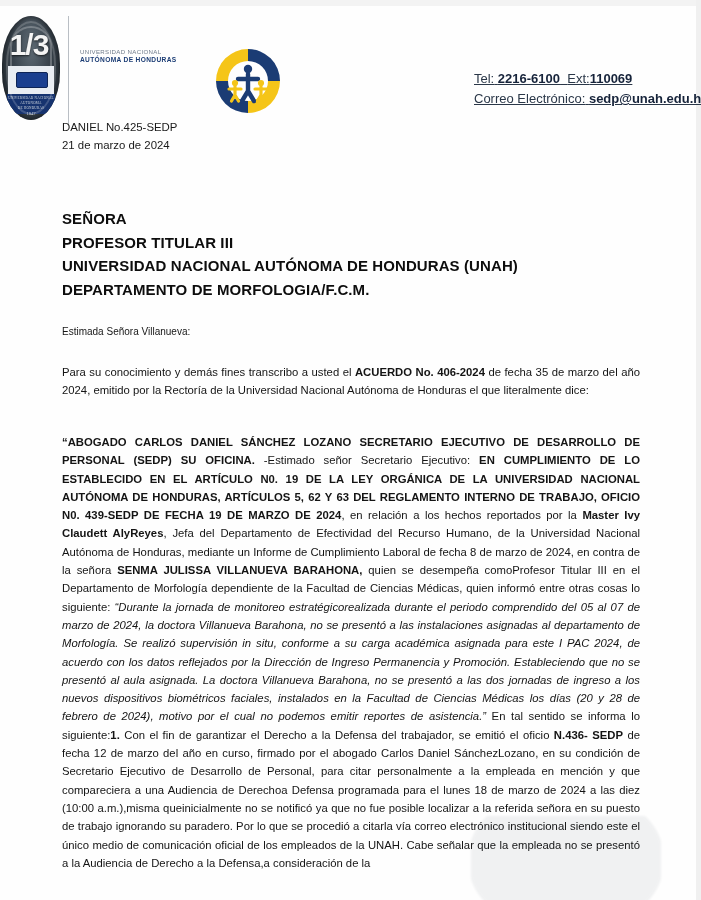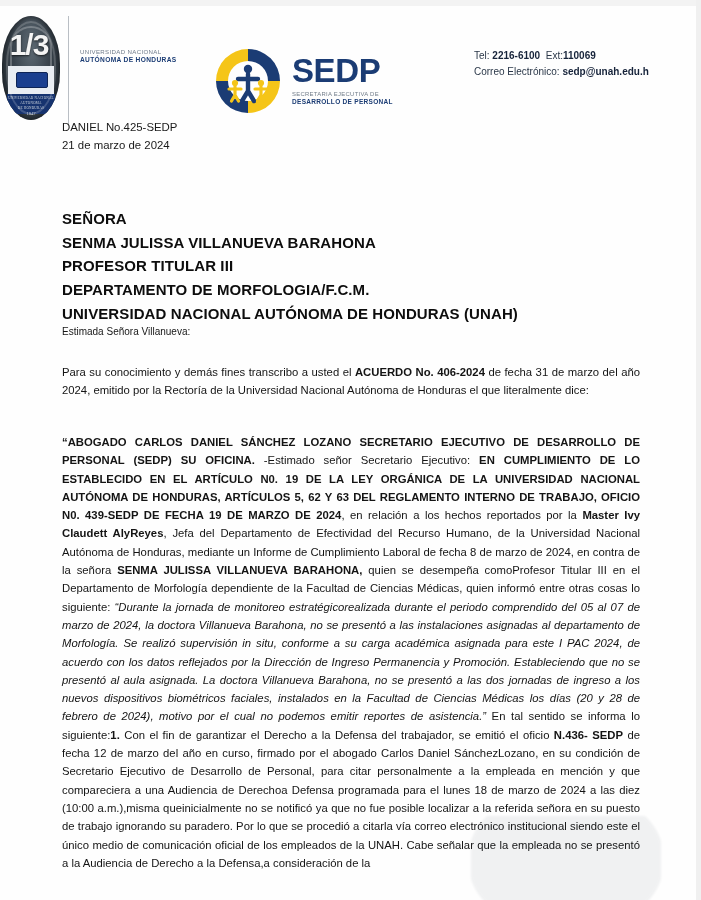--- a/index.html
+++ b/index.html
@@ -209,26 +209,27 @@
     color: #1b3c74;
     font-weight: 700;
     letter-spacing: .3px;
     margin-top: 1px;
   }
 
   
   .contact {
     position: absolute;
     left: 474px;
-    top: 34px;
-    font-family: "Liberation Sans", sans-serif;
-    font-size: 10px;
+    top: 55px;
+    font-family: "Liberation Sans", sans-serif;
+    font-size: 13px;
     color: #2a3748;
     line-height: 1.55;
     white-space: nowrap;
+    text-decoration: underline;
   }
   .contact b { font-weight: 700; color: #16233a; }
 
   
   .oficio {
     position: absolute;
     left: 62px;
     top: 119px;
     font-size: 11.4px;
     line-height: 1.55;
@@ -330,25 +331,20 @@
         <path d="M36 29 L36 46 M26 34 L46 34 M36 46 L30 56 M36 46 L42 56" stroke="#1b3c74" stroke-width="4.4" stroke-linecap="round" fill="none"></path>
 
         <circle cx="23" cy="38" r="3.1" fill="#f5c518"></circle>
         <path d="M23 41.5 L23 50 M17 44 L29 44 M23 50 L19.5 56 M23 50 L26.5 56" stroke="#f5c518" stroke-width="3.2" stroke-linecap="round" fill="none"></path>
 
         <circle cx="49" cy="38" r="3.1" fill="#f5c518"></circle>
         <path d="M49 41.5 L49 50 M43 44 L55 44 M49 50 L45.5 56 M49 50 L52.5 56" stroke="#f5c518" stroke-width="3.2" stroke-linecap="round" fill="none"></path>
       </svg>
     </div>
 
-    <div class="sedp-block">
-      <div class="sedp-word">SEDP</div>
-      <div class="sedp-sub1">SECRETARIA EJECUTIVA DE</div>
-      <div class="sedp-sub2">DESARROLLO DE PERSONAL</div>
-    </div>
 
     <div class="contact">
       <div>
         <span>Tel:</span>
         <b>2216-6100</b>
         &nbsp;<span>Ext:</span><b>110069</b>
       </div>
       <div>
         <span>Correo Electrónico:</span>
         <b>sedp@unah.edu.h</b>
@@ -356,27 +352,26 @@
     </div>
   </div>
 
   <div class="oficio">
     <div>DANIEL No.425-SEDP</div>
     <div>21 de marzo de 2024</div>
   </div>
 
   <div class="addressee">
     <div>SEÑORA</div>
-    <div>SENMA JULISSA VILLANUEVA BARAHONA</div>
     <div>PROFESOR TITULAR III</div>
+    <div>UNIVERSIDAD NACIONAL AUTÓNOMA DE HONDURAS (UNAH)</div>
     <div>DEPARTAMENTO DE MORFOLOGIA/F.C.M.</div>
-    <div>UNIVERSIDAD NACIONAL AUTÓNOMA DE HONDURAS (UNAH)</div>
   </div>
 
   <div class="greeting">Estimada Señora Villanueva:</div>
 
-  <div class="body-para" id="para-transcribo"><span>Para su conocimiento y demás fines transcribo a usted el </span><b>ACUERDO No. 406-2024</b><span> de fecha 31 de marzo del año 2024, emitido por la Rectoría de la Universidad Nacional Autónoma de Honduras el que literalmente   dice:</span></div>
+  <div class="body-para" id="para-transcribo"><span>Para su conocimiento y demás fines transcribo a usted el </span><b>ACUERDO No. 406-2024</b><span> de fecha 35 de marzo del año 2024, emitido por la Rectoría de la Universidad Nacional Autónoma de Honduras el que literalmente   dice:</span></div>
 
   <div class="body-para" id="para-acuerdo"><b>“ABOGADO CARLOS DANIEL SÁNCHEZ LOZANO SECRETARIO EJECUTIVO DE DESARROLLO DE PERSONAL (SEDP) SU OFICINA.</b><span> -Estimado señor Secretario Ejecutivo: </span><b>EN CUMPLIMIENTO DE LO ESTABLECIDO EN EL ARTÍCULO N0. 19 DE LA LEY ORGÁNICA DE LA UNIVERSIDAD NACIONAL AUTÓNOMA DE HONDURAS, ARTÍCULOS 5, 62 Y 63 DEL REGLAMENTO INTERNO DE TRABAJO, OFICIO N0. 439-SEDP DE FECHA 19 DE MARZO DE 2024</b><span>, en relación a los hechos reportados por la </span><b>Master Ivy Claudett AlyReyes</b><span>, Jefa del Departamento de Efectividad del Recurso Humano, de la Universidad Nacional Autónoma de Honduras, mediante un Informe de Cumplimiento Laboral de fecha 8 de marzo de 2024, en contra de la señora </span><b>SENMA JULISSA VILLANUEVA BARAHONA,</b><span> quien se desempeña comoProfesor Titular III en el Departamento de Morfología dependiente de la Facultad de Ciencias Médicas, quien informó entre otras cosas lo siguiente: </span><i>“Durante la jornada de monitoreo estratégicorealizada durante el periodo comprendido del 05 al 07 de marzo de 2024, la doctora Villanueva Barahona, no se presentó a las instalaciones asignadas al departamento de Morfología. Se realizó supervisión in situ, conforme a su carga académica asignada para este I PAC 2024, de acuerdo con los datos reflejados por la Dirección de Ingreso Permanencia y Promoción. Estableciendo que no se presentó al aula asignada. La doctora Villanueva Barahona, no se presentó a las dos jornadas de ingreso a los nuevos dispositivos biométricos faciales, instalados en la Facultad de Ciencias Médicas los días (20 y 28 de febrero de 2024), motivo por el cual no podemos emitir reportes de asistencia.”</i><span> En tal sentido se informa lo siguiente:</span><b>1.</b><span> Con el fin de garantizar el Derecho a la Defensa del trabajador, se emitió el oficio </span><b>N.436- SEDP</b><span> de fecha 12 de marzo del año en curso, firmado por el abogado Carlos Daniel SánchezLozano, en su condición de Secretario Ejecutivo de Desarrollo de Personal, para citar personalmente a la empleada en mención y que compareciera a una Audiencia de Derechoa Defensa programada para el lunes 18 de marzo de 2024 a las diez (10:00 a.m.),misma queinicialmente no se notificó ya que no fue posible localizar a la referida señora en su puesto de trabajo ignorando su paradero. Por lo que se procedió a citarla vía correo electrónico institucional siendo este el único medio de comunicación oficial de los empleados de la UNAH. Cabe señalar que la empleada no se presentó a la Audiencia de Derecho a la Defensa,a consideración de la</span></div>
 
   <div class="watermark"></div>
 
 </div>
 
 </body></html>

